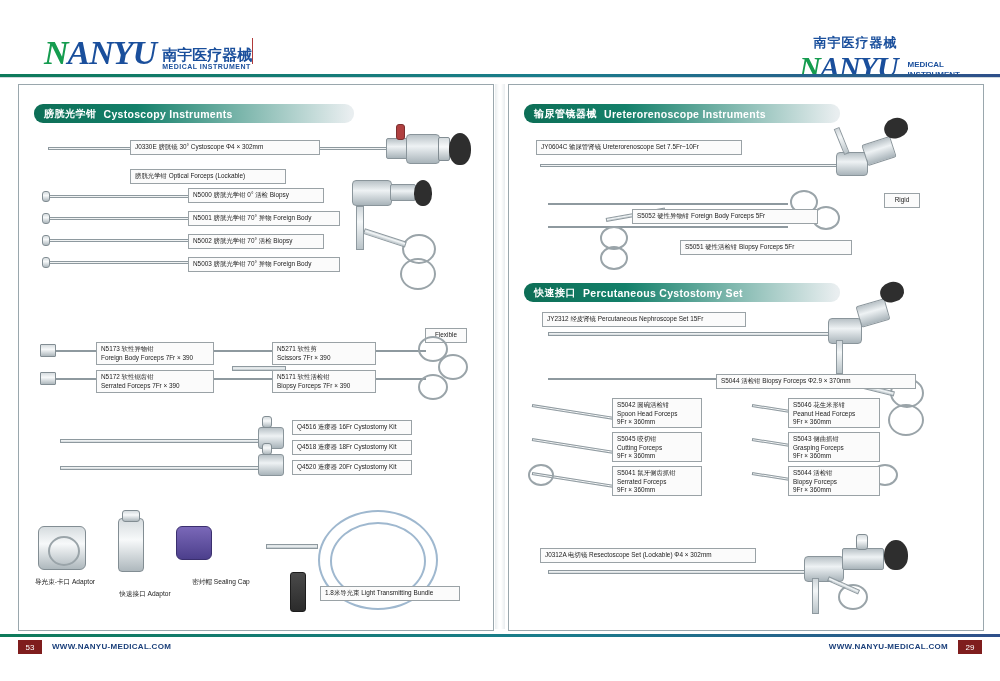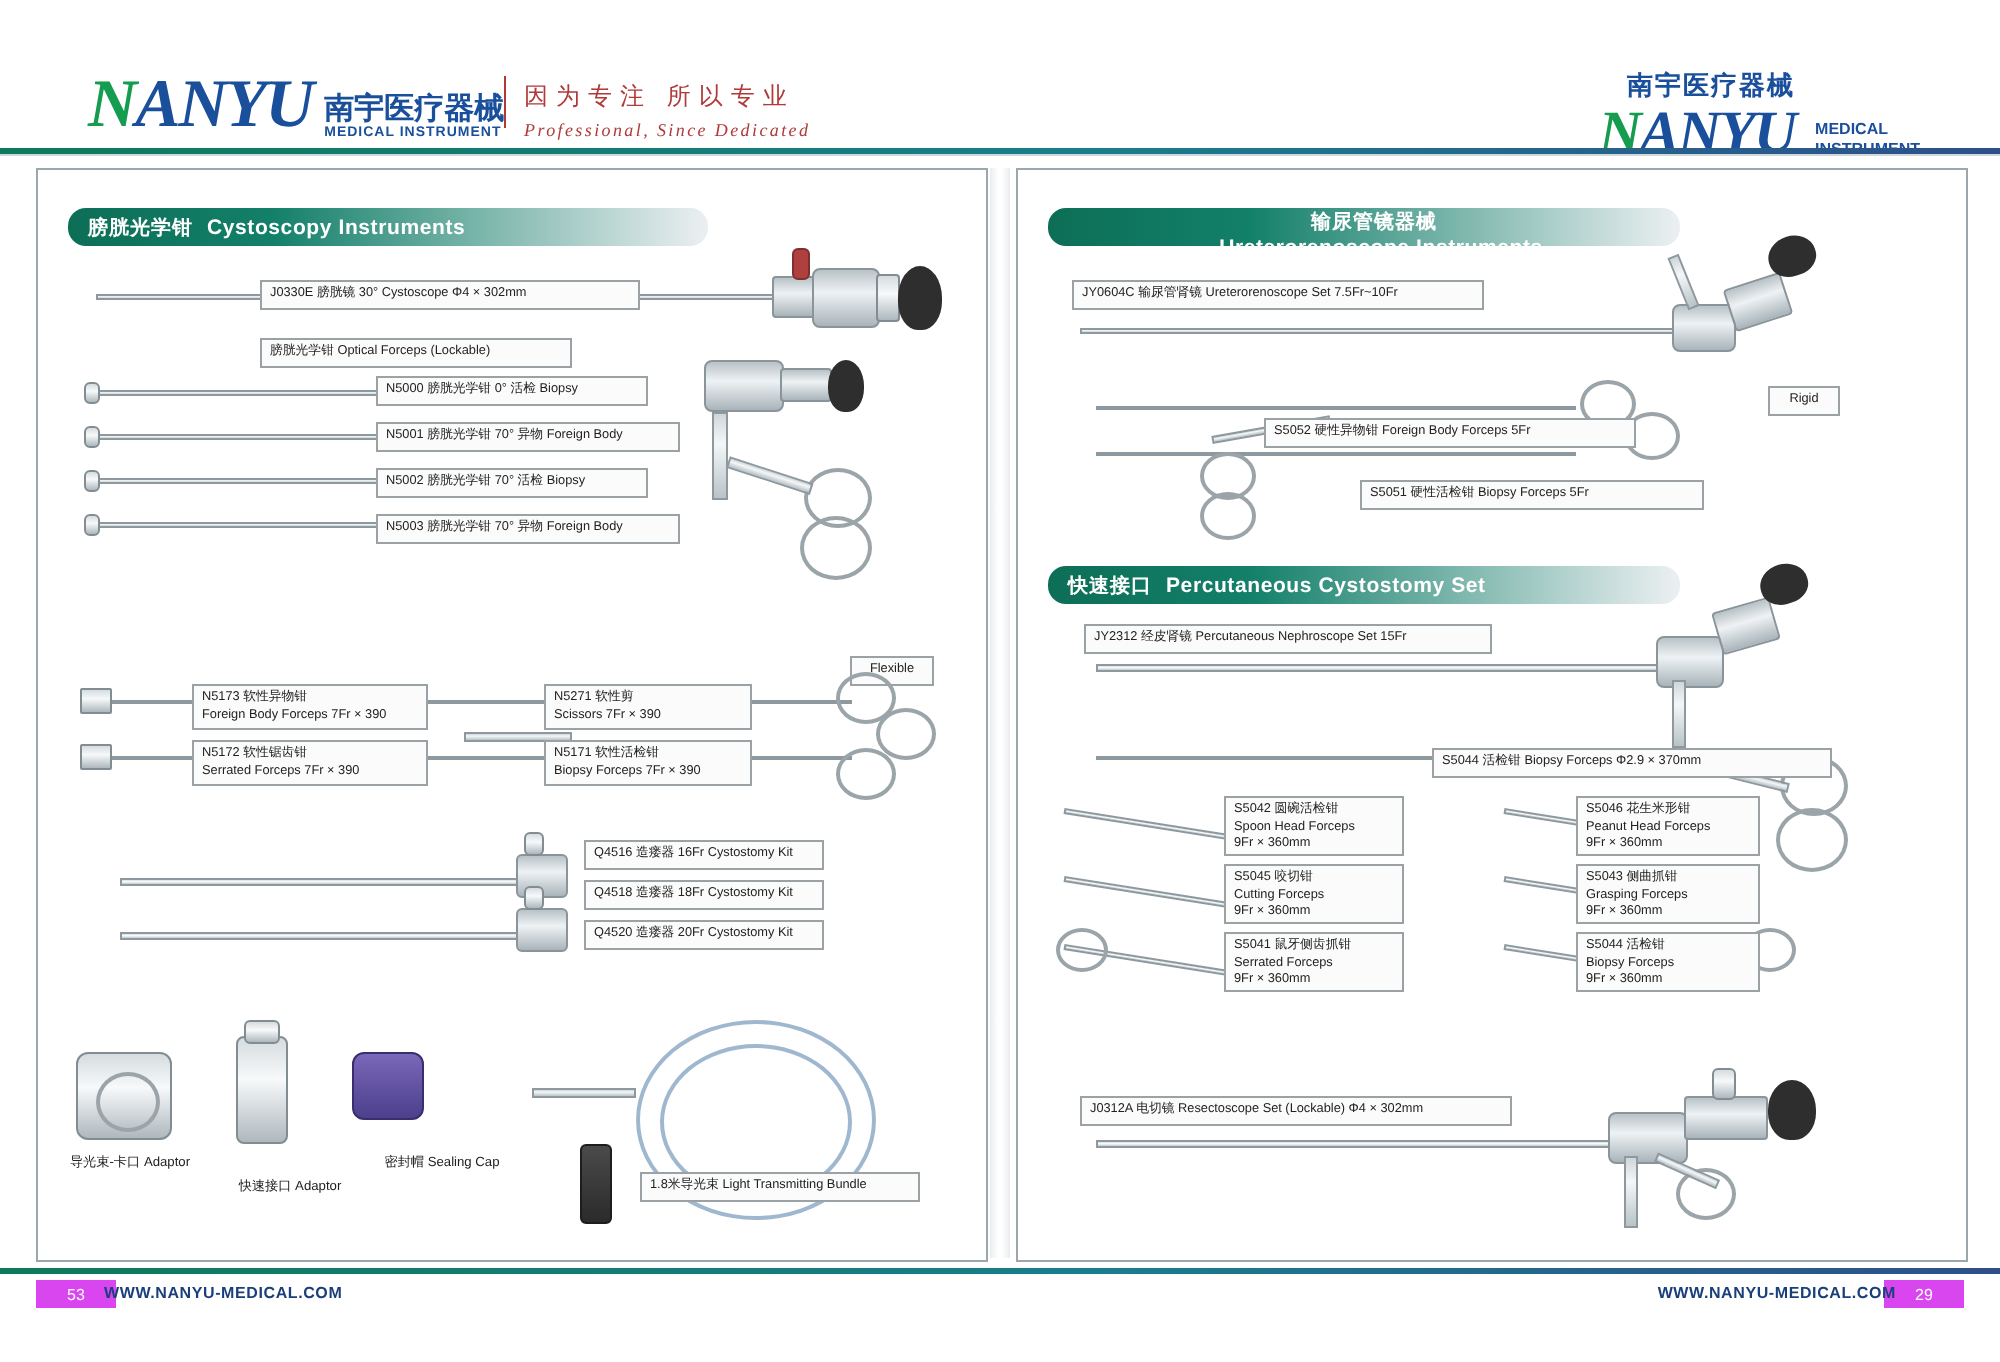--- a/index.html
+++ b/index.html
@@ -239,22 +239,22 @@
   }
   .footer-rule {
     position: absolute;
     left: 0; top: 0;
     width: 1000px; height: 3px;
     background: linear-gradient(to right, #0e7a5a, #1a7d8c 55%, #2e4f8a);
   }
   .pgnum {
     position: absolute;
     top: 6px;
-    width: 40px; height: 14px;
-    background: #d946ef;
+    width: 24px; height: 14px;
+    background: #7f1d1d;
     color: #ffffff;
     font-size: 8px;
     display: flex;
     align-items: center;
     justify-content: center;
   }
   .pgnum.left { left: 18px; }
   .pgnum.right { right: 18px; }
   .weburl {
     position: absolute;
@@ -282,24 +282,20 @@
 
   <div class="header">
     <div class="logo-left">
       <div class="nanyu-word"><span class="nanyu-n">N</span><span class="nanyu-rest">ANYU</span></div>
       <div class="logo-cn">
         <span>南宇医疗器械</span>
         <span class="en">MEDICAL INSTRUMENT</span>
       </div>
     </div>
     <div class="slogan-divider"></div>
-    <div class="header-slogan">
-      <span>因为专注 所以专业</span>
-      <span class="sub">Professional, Since Dedicated</span>
-    </div>
 
     <div class="logo-right">
       <div class="rstack">
         <div class="rcn">南宇医疗器械</div>
         <div class="nanyu-word rword"><span class="nanyu-n">N</span><span class="nanyu-rest">ANYU</span></div>
       </div>
       <div class="ren">
         <div>MEDICAL</div>
         <div>INSTRUMENT</div>
       </div>
@@ -388,21 +384,21 @@
     <div class="blue-tube" style="left:318px; top:432px; width:116px; height:96px;"></div>
     <div class="blue-tube" style="left:330px; top:444px; width:92px; height:74px;"></div>
     <div class="shaft" style="left:266px; top:466px; width:52px; height:5px;"></div>
     <div class="knob" style="left:290px; top:494px; width:16px; height:40px; border-radius:3px; background:linear-gradient(to bottom,#4a4a4a,#2b2b2b); border-color:#1d1d1d;"></div>
 
     <div class="cap" style="left:22px; top:500px; width:86px;">导光束-卡口 Adaptor</div>
     <div class="cap" style="left:102px; top:512px; width:86px;">快速接口 Adaptor</div>
     <div class="cap" style="left:176px; top:500px; width:90px;">密封帽 Sealing Cap</div>
     <div class="lbl" style="left:320px; top:508px; width:140px;">1.8米导光束  Light Transmitting Bundle</div>
 
-    <div class="section-bar" style="left:524px; top:26px; width:316px;flex-direction:column;">
+    <div class="section-bar" style="left:524px; top:26px; width:316px;">
       <span class="cn">输尿管镜器械</span>
       <span class="en">Ureterorenoscope  Instruments</span>
     </div>
 
     <div class="shaft thin" style="left:540px; top:86px; width:300px; height:3px;"></div>
     <div class="tube" style="left:836px; top:74px; width:32px; height:24px; border-radius:4px;"></div>
     <div class="shaft" style="left:844px; top:48px; width:6px; height:28px; transform:rotate(-22deg); transform-origin:bottom center;"></div>
     <div class="tube" style="left:864px; top:62px; width:30px; height:22px; transform:rotate(-18deg);"></div>
     <div class="eyecup" style="left:884px; top:40px; width:24px; height:20px; transform:rotate(-18deg);"></div>
     <div class="lbl" style="left:536px; top:62px; width:206px;">JY0604C 输尿管肾镜 Ureterorenoscope Set 7.5Fr~10Fr</div>

